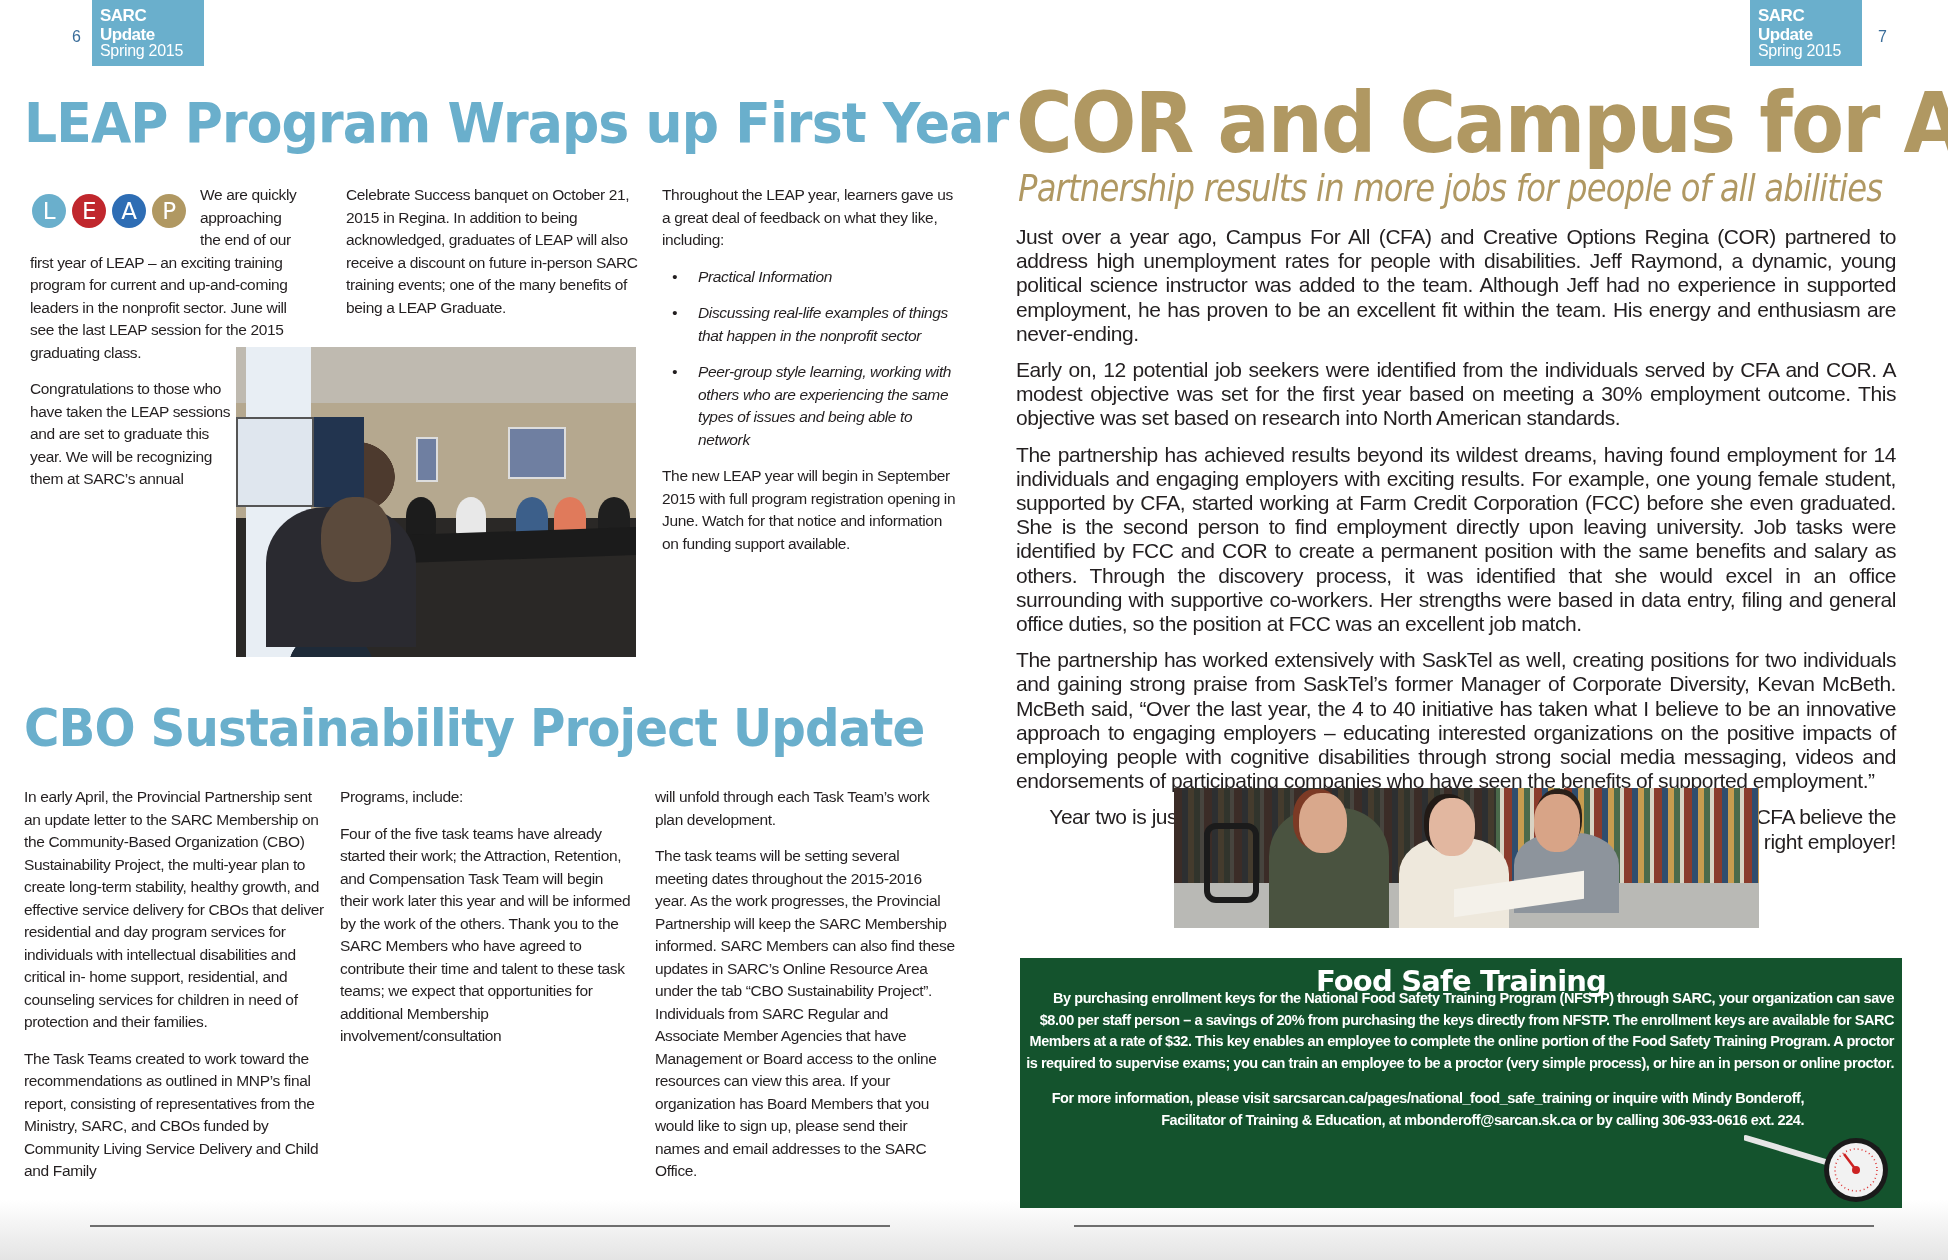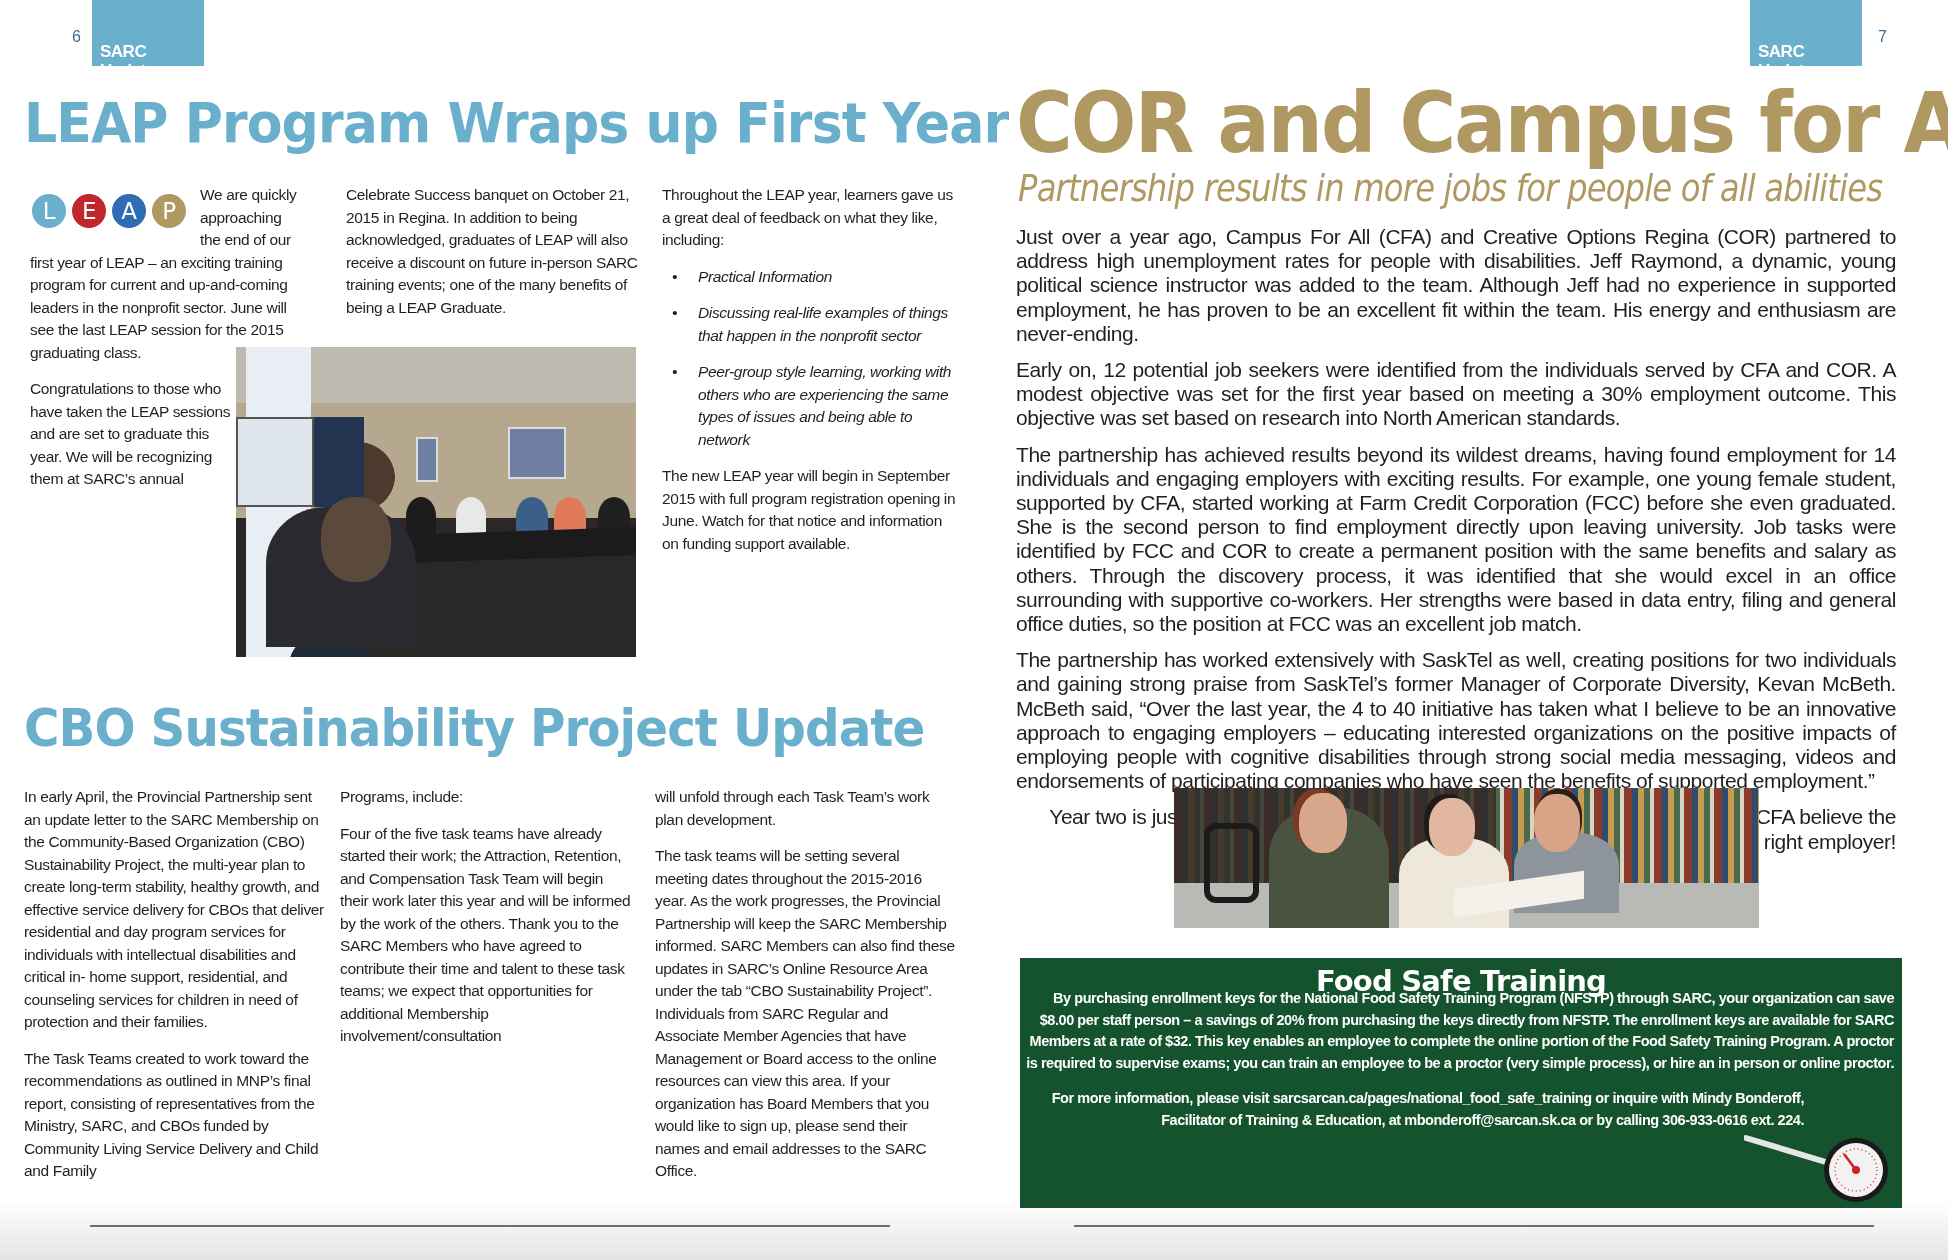--- a/index.html
+++ b/index.html
@@ -11,21 +11,21 @@
     position: relative;
   }
   .page { position: absolute; top: 0; height: 1260px; }
   .page-left { left: 0; width: 974px; }
   .page-right { left: 974px; width: 974px; }
 
   .masthead {
     position: absolute; top: 0; background: #6aafcc; color: #fff;
     padding: 6px 8px; width: 112px; height: 66px;
   }
-  .masthead .mt { font-weight: bold; font-size: 17px; letter-spacing: -0.5px; line-height: 19px; margin-top: 36px; }
+  .masthead .mt { font-weight: bold; font-size: 17px; letter-spacing: -0.5px; line-height: 19px; }
   .masthead .ms { font-size: 16px; line-height: 14px; letter-spacing: -0.3px; }
   .page-num { position: absolute; top: 28px; font-size: 16px; color: #3a6d9a; }
 
   .h-blue {
     position: absolute; color: #6aafcc; font-weight: bold; letter-spacing: -1px;
     font-family: "DejaVu Sans", sans-serif; white-space: nowrap; transform-origin: left top;
   }
   .h-gold {
     position: absolute; color: #b09862; font-weight: bold; letter-spacing: -2px;
     font-family: "DejaVu Sans", sans-serif; white-space: nowrap; transform-origin: left top;

